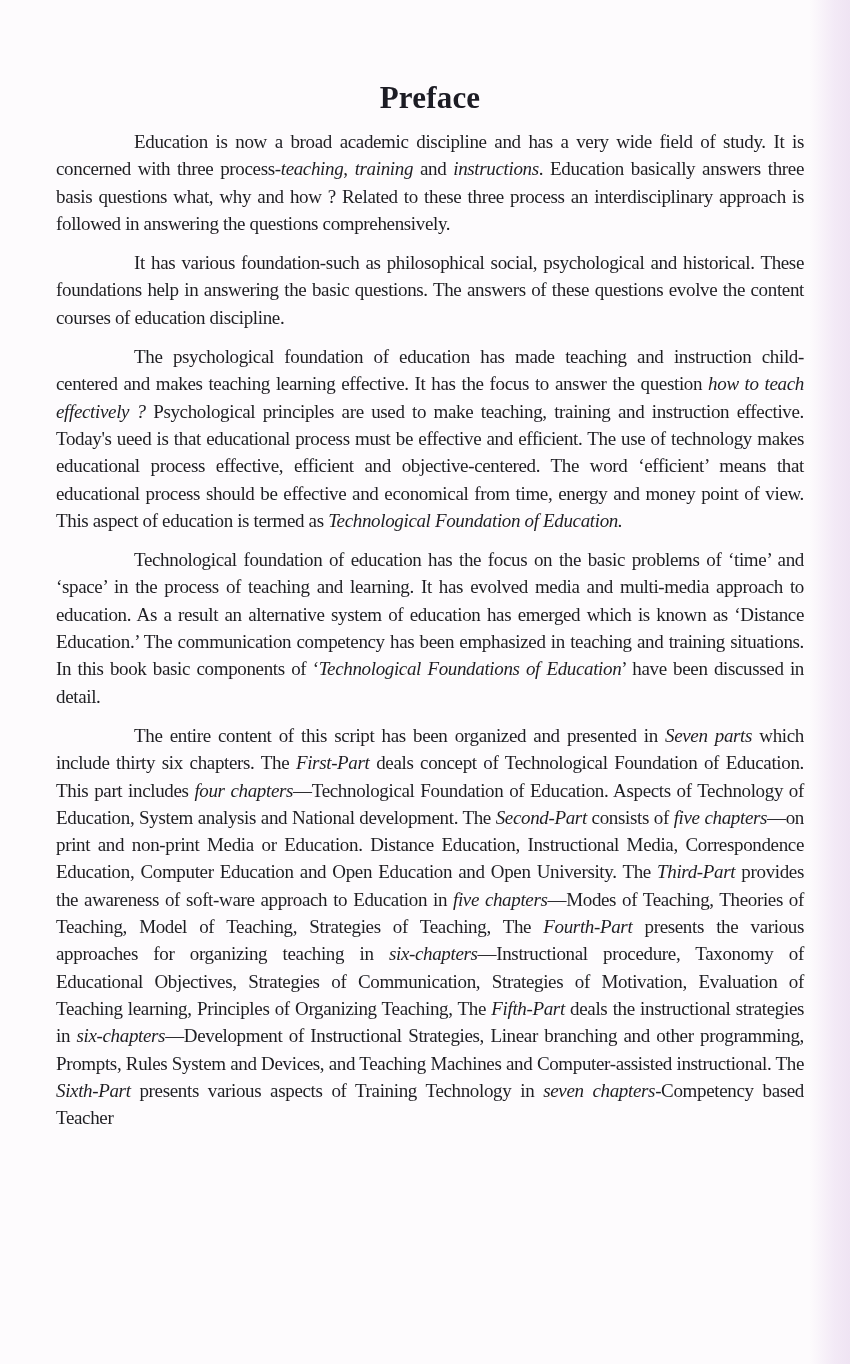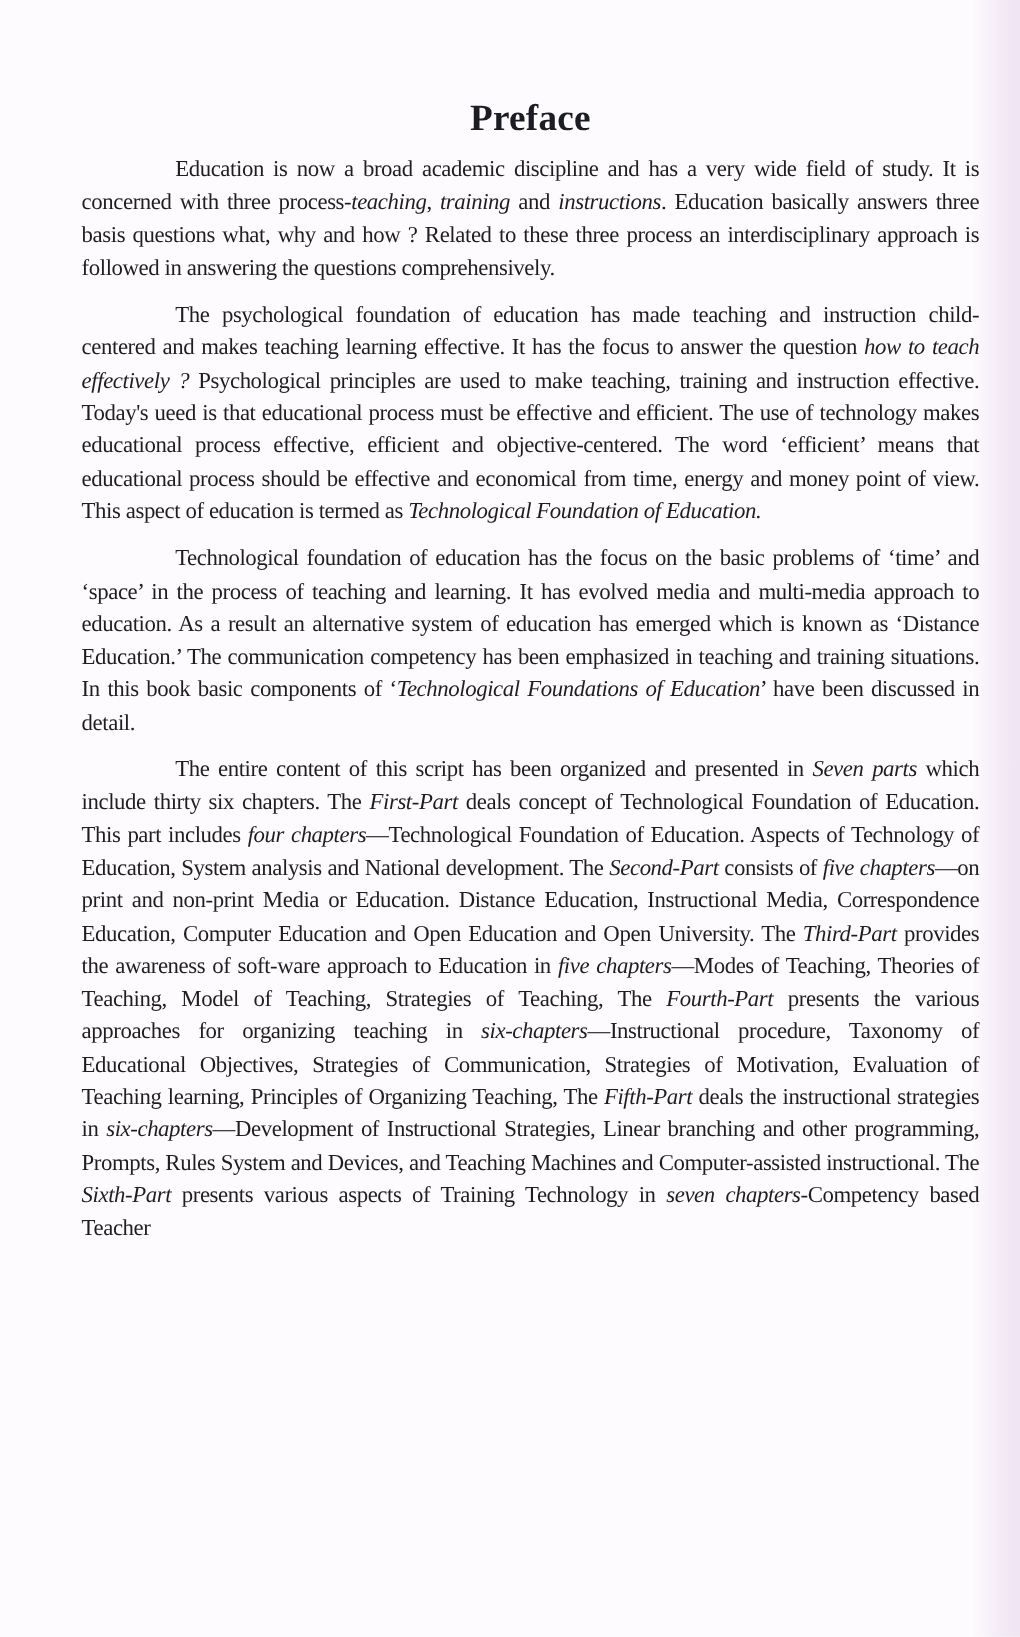--- a/index.html
+++ b/index.html
@@ -18,21 +18,21 @@
     .edge-tint {
       position: absolute;
       top: 0;
       right: 0;
       width: 40px;
       height: 1364px;
       background: linear-gradient(to right, rgba(245,236,248,0) 0%, #f3eaf6 60%, #efe4f3 100%);
     }
     .page {
       position: absolute;
-      left: 68px;
+      left: 56px;
       top: 80px;
       width: 748px;
     }
     .title {
       text-align: center;
       font-weight: bold;
       font-size: 31px;
       line-height: 36px;
       margin: 0 0 6px 0;
       letter-spacing: 0.2px;
@@ -51,17 +51,18 @@
   </style>
 </head>
 <body>
 
 <div class="edge-tint"></div>
 
 <div class="page">
   <h1 class="title">Preface</h1>
   <div id="paragraphs">
       <p class="para"><span>Education is now a broad academic discipline and has a very wide field of study. It is concerned with three process-</span><em>teaching</em><span>, </span><em>training</em><span> and </span><em>instructions</em><span>. Education basically answers three basis questions what, why and how ? Related to these three process an interdisciplinary approach is followed in answering the questions comprehensively.</span></p>
+      <p class="para"><span>It has various foundation-such as philosophical social, psychological and historical. These foundations help in answering the basic questions. The answers of these questions evolve the content courses of education discipline.</span></p>
       <p class="para"><span>The psychological foundation of education has made teaching and instruction child-centered and makes teaching learning effective. It has the focus to answer the question </span><em>how to teach effectively ?</em><span> Psychological principles are used to make teaching, training and instruction effective. Today's ueed is that educational process must be effective and efficient. The use of technology makes educational process effective, efficient and objective-centered. The word ‘efficient’ means that educational process should be effective and economical from time, energy and money point of view. This aspect of education is termed as </span><em>Technological Foundation of Education.</em></p>
       <p class="para"><span>Technological foundation of education has the focus on the basic problems of ‘time’ and ‘space’ in the process of teaching and learning. It has evolved media and multi-media approach to education. As a result an alternative system of education has emerged which is known as ‘Distance Education.’ The communication competency has been emphasized in teaching and training situations. In this book basic components of ‘</span><em>Technological Foundations of Education</em><span>’ have been discussed in detail.</span></p>
       <p class="para"><span>The entire content of this script has been organized and presented in </span><em>Seven parts</em><span> which include thirty six chapters. The </span><em>First-Part</em><span> deals concept of Technological Foundation of Education. This part includes </span><em>four chapters</em><span>—Technological Foundation of Education. Aspects of Technology of Education, System analysis and National development. The </span><em>Second-Part</em><span> consists of </span><em>five chapters</em><span>—on print and non-print Media or Education. Distance Education, Instructional Media, Correspondence Education, Computer Education and Open Education and Open University. The </span><em>Third-Part</em><span> provides the awareness of soft-ware approach to Education in </span><em>five chapters</em><span>—Modes of Teaching, Theories of Teaching, Model of Teaching, Strategies of Teaching, The </span><em>Fourth-Part</em><span> presents the various approaches for organizing teaching in </span><em>six-chapters</em><span>—Instructional procedure, Taxonomy of Educational Objectives, Strategies of Communication, Strategies of Motivation, Evaluation of Teaching learning, Principles of Organizing Teaching, The </span><em>Fifth-Part</em><span> deals the instructional strategies in </span><em>six-chapters</em><span>—Development of Instructional Strategies, Linear branching and other programming, Prompts, Rules System and Devices, and Teaching Machines and Computer-assisted instructional. The </span><em>Sixth-Part</em><span> presents various aspects of Training Technology in </span><em>seven chapters</em><span>-Competency based Teacher</span></p>
     </div>
 </div>
 
 </body></html>

